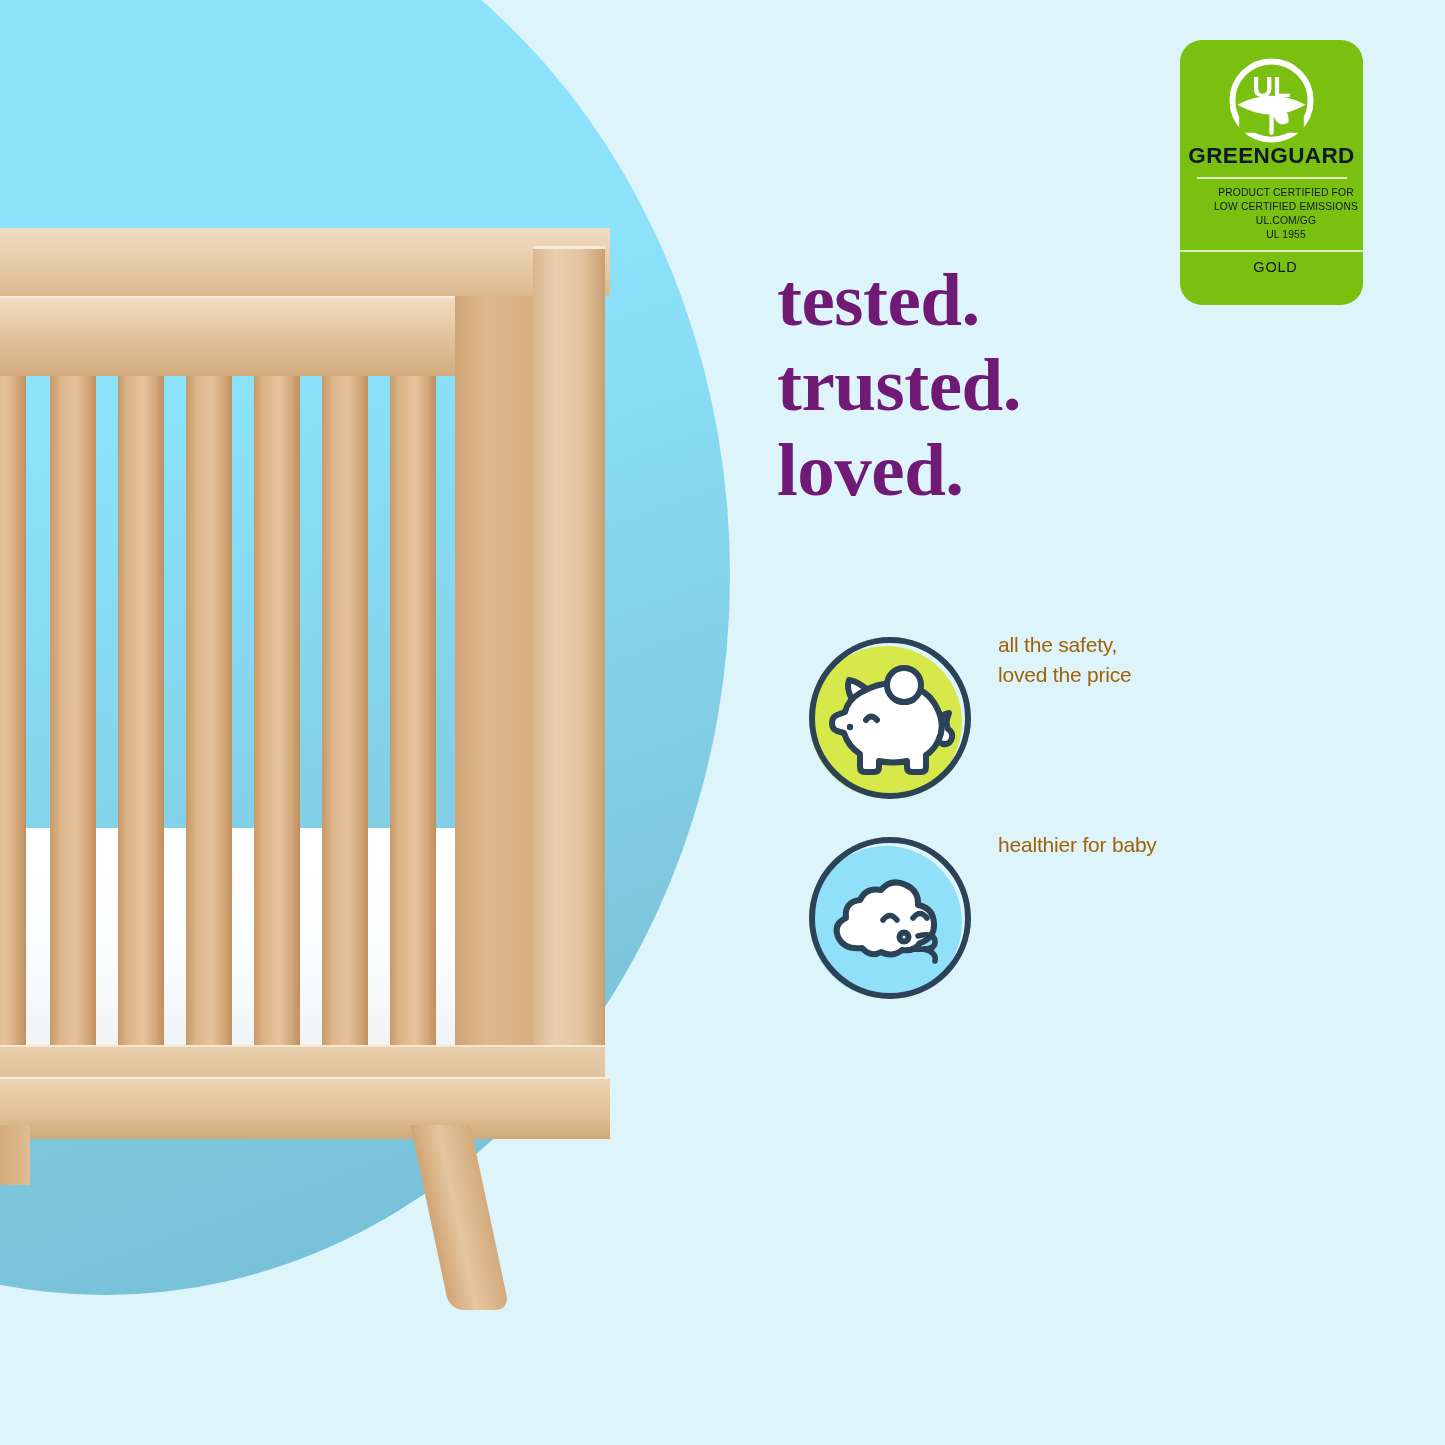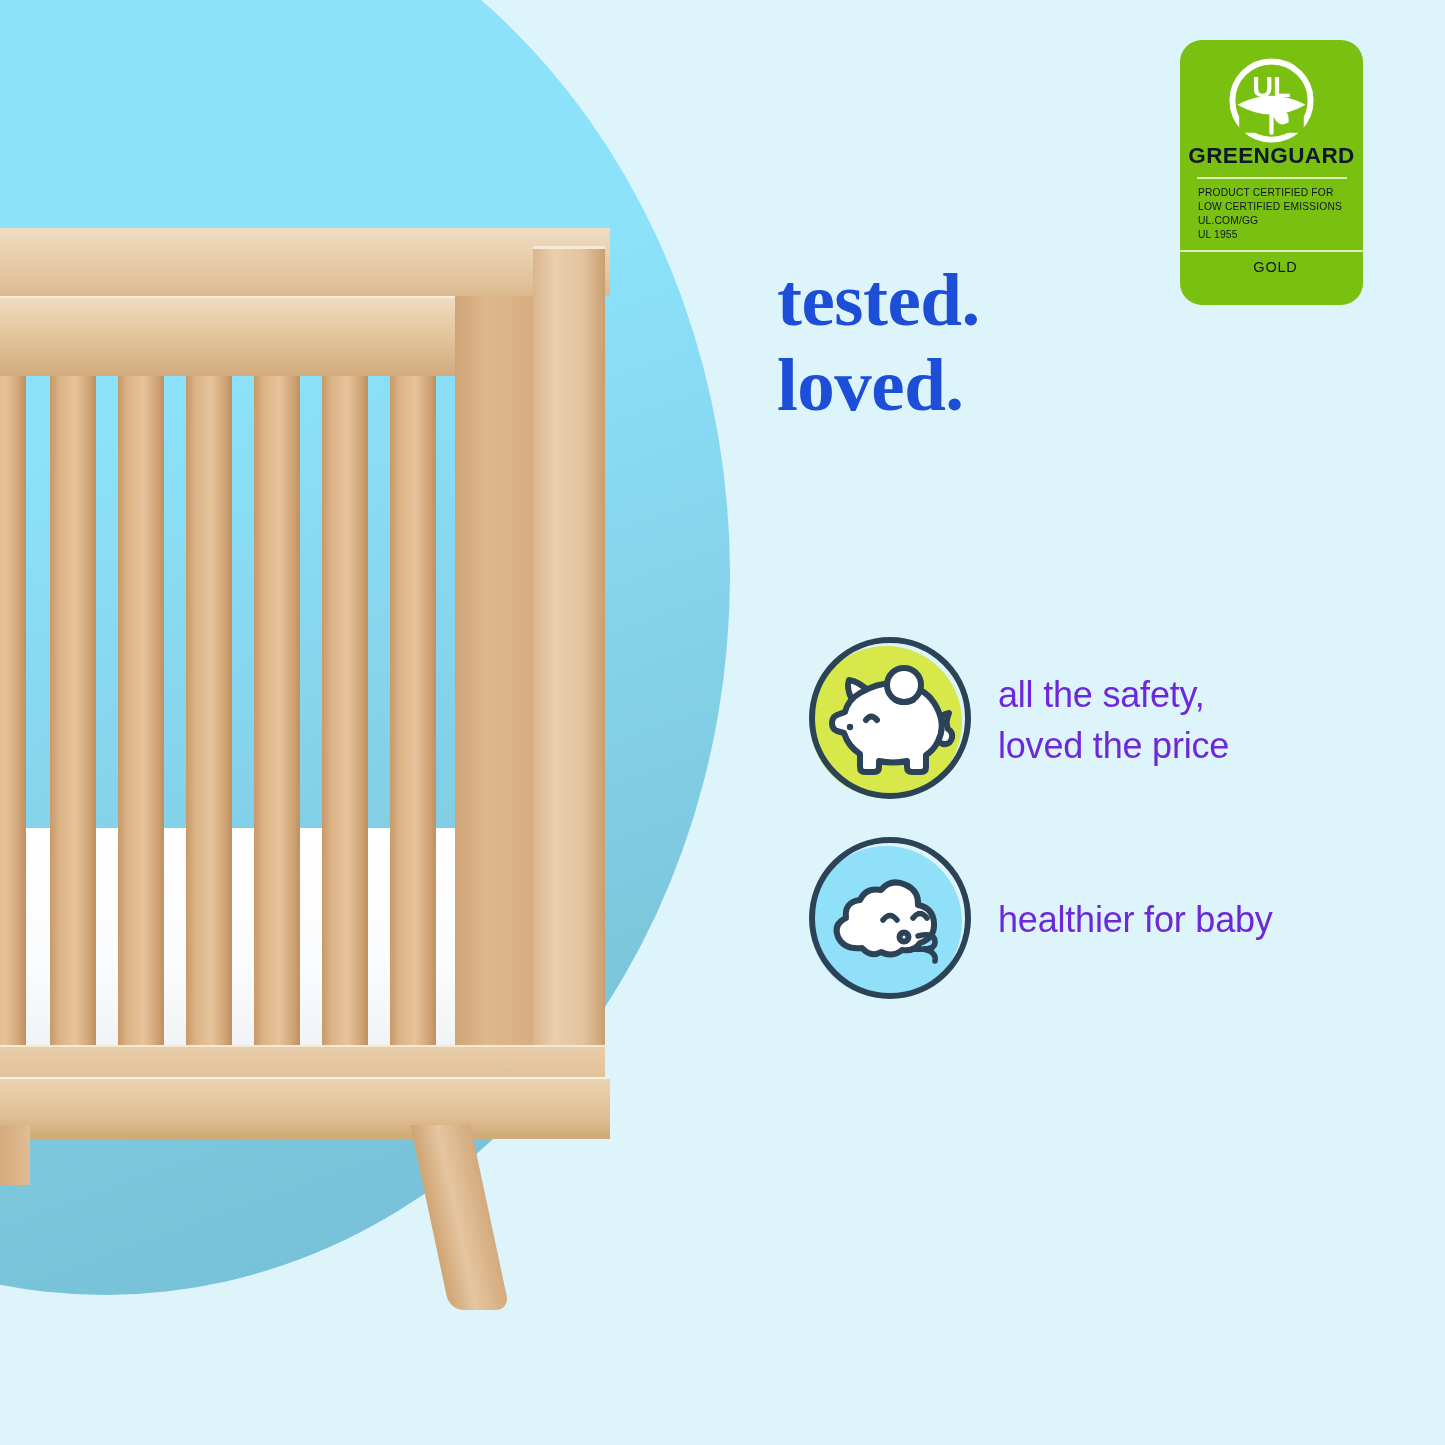--- a/index.html
+++ b/index.html
@@ -168,22 +168,22 @@
     margin-top: 0;
   }
   .badge-rule {
     width: 150px;
     height: 2px;
     background: #eef7dd;
     margin: 9px auto 7px;
     opacity: 0.85;
   }
   .badge-lines {
-    text-align: left;
-    padding-left: 18px;
+    text-align: center;
+    padding-left: 29px;
     font-size: 10.3px;
     line-height: 1.36;
     letter-spacing: 0.15px;
   }
   .badge-rule2 {
     width: 183px;
     height: 2px;
     background: #eef7dd;
     margin: 8px auto 0;
     opacity: 0.85;
@@ -198,21 +198,21 @@
   
   .headline {
     position: absolute;
     left: 777px;
     top: 258px;
     width: 520px;
     font-family: "Liberation Serif", serif;
     font-weight: bold;
     font-size: 75px;
     line-height: 1.13;
-    color: #1d4ed8;
+    color: #701a75;
     letter-spacing: -0.5px;
   }
   .headline div { white-space: nowrap; }
 
   
   .features {
     position: absolute;
     left: 800px;
     top: 630px;
     width: 560px;
@@ -227,24 +227,23 @@
     top: 0;
     width: 180px;
     height: 180px;
   }
   .feature-text {
     position: absolute;
     left: 198px;
     top: 0;
     height: 180px;
     display: flex;
-    align-items: center;
-    font-size: 36px;
+    font-size: 21px;
     line-height: 1.42;
-    color: #6d28d9;
+    color: #a16207;
     letter-spacing: -0.2px;
     width: 340px;
   }
 </style>
 </head>
 <body>
 
 <div id="stage">
 
   <div class="bg-circle"></div>
@@ -291,20 +290,21 @@
       <div>LOW CERTIFIED EMISSIONS</div>
       <div>UL.COM/GG</div>
       <div>UL 1955</div>
     </div>
     <div class="badge-rule2"></div>
     <div class="badge-gold">GOLD</div>
   </div>
 
   <div class="headline">
     <div>tested.</div>
+    <div>trusted.</div>
     <div>loved.</div>
   </div>
 
   <div class="features">
 
     <div class="feature">
       <div class="feature-icon">
         <svg viewBox="0 0 180 180" width="180" height="180">
           <circle cx="86" cy="92" r="76" fill="#d6e84a"></circle>
           <circle cx="90" cy="88" r="78" fill="none" stroke="#2b4257" stroke-width="6"></circle>

